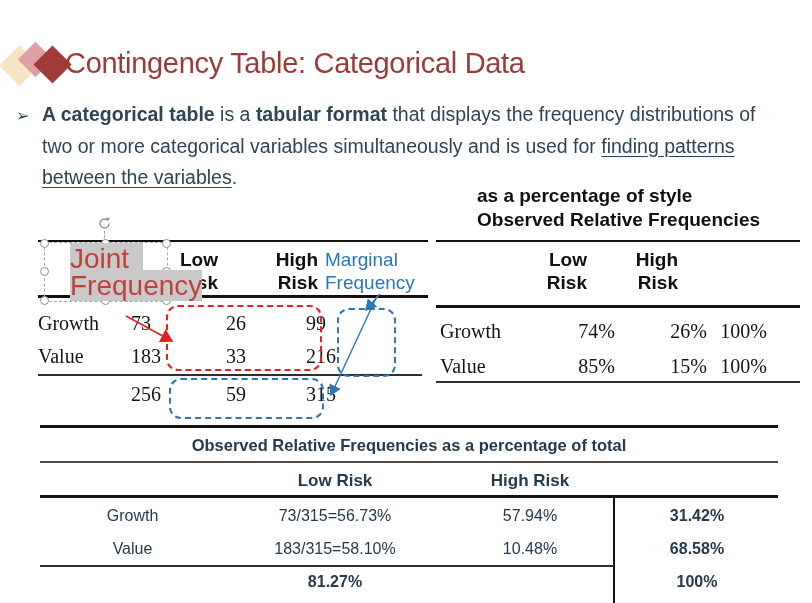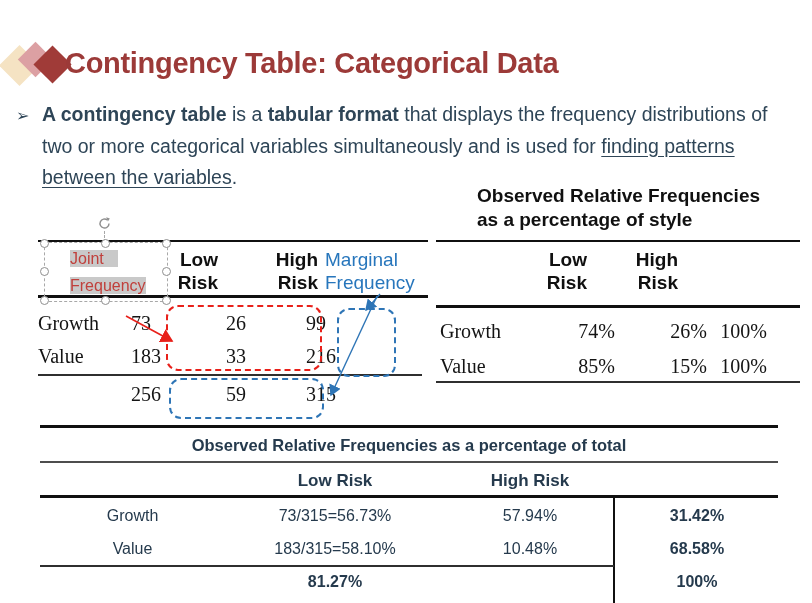--- a/index.html
+++ b/index.html
@@ -5,21 +5,21 @@
   html,body{margin:0;padding:0;background:#fff;}
   .slide{position:relative;width:812px;height:603px;background:#ffffff;overflow:hidden;
          font-family:"Liberation Sans",sans-serif;}
   .abs{position:absolute;}
 
   
   .diamond{position:absolute;transform:rotate(45deg);}
   .d1{left:5px;top:51px;width:29px;height:29px;background:#f5e3c3;}
   .d2{left:23px;top:47px;width:25px;height:25px;background:#dca0a3;}
   .d3{left:39px;top:51px;width:27px;height:27px;background:#a03b38;}
-  .page-title{left:65px;top:47px;font-size:29px;font-weight:bold;color:#9c3a38;letter-spacing:-0.3px;}
+  .page-title{left:65px;top:47px;font-size:29px;font-weight:normal;color:#9c3a38;letter-spacing:-0.3px;}
 
   
   .bullet-wrap{left:16px;top:99px;width:756px;font-size:19.5px;line-height:31.5px;color:#2e4557;padding-left:26px;box-sizing:border-box;}
   .bullet-marker{position:absolute;left:0;top:1px;font-size:16px;color:#2e4557;}
   .b{font-weight:bold;}
   .u{text-decoration:underline;text-underline-offset:3px;}
 
   
   .ov-title{left:120px;top:211px;width:230px;text-align:center;font-size:19px;font-weight:bold;color:#101010;}
   .hline{position:absolute;background:#101010;}
@@ -38,21 +38,21 @@
   .ov-row-0{top:312px;} .ov-row-1{top:345px;} .ov-row-t{top:383px;}
 
   
   .red-box{left:166px;top:305px;width:152px;height:62px;border:2px dashed #e8201a;border-radius:12px;}
   .blue-box-col{left:337px;top:308px;width:55px;height:65px;border:2px dashed #2e75b6;border-radius:12px;}
   .blue-box-row{left:169px;top:378px;width:151px;height:37px;border:2px dashed #2e75b6;border-radius:12px;}
 
   
   .sel-box{left:44px;top:242px;width:122px;height:58px;border:1.5px dashed #a8a8a8;}
   .hdl{position:absolute;width:7px;height:7px;border:1px solid #8f8f8f;background:#fff;border-radius:50%;}
-  .joint{left:50px;top:245px;font-size:16px;line-height:27px;color:#c0403c;white-space:nowrap;padding-left:20px;}
+  .joint{left:50px;top:245px;font-size:28px;line-height:27px;color:#c0403c;white-space:nowrap;padding-left:20px;}
   .hl{background:#c9c9c9;}
   .hl-1{padding-right:14px;}
   .rot-stem{left:104px;top:231px;width:0;height:11px;border-left:1px dashed #a8a8a8;}
   .rot{left:97px;top:216px;}
 
   
   .st-title{left:477px;top:184px;font-size:19px;font-weight:bold;line-height:24px;color:#101010;}
   .st-line-title{left:436px;top:240px;width:364px;height:2px;}
   .st-line-thick{left:436px;top:305px;width:364px;height:3px;}
   .st-line-thin{left:436px;top:381px;width:364px;height:2px;background:#2f2f2f;}
@@ -85,21 +85,21 @@
 <body>
 
 <div class="slide">
 
   <span class="diamond d1"></span>
   <span class="diamond d2"></span>
   <span class="diamond d3"></span>
   <div class="abs page-title">Contingency Table: Categorical Data</div>
 
   <div class="abs bullet-wrap">
-    <span class="bullet-marker">➢</span><span class="b">A contingency table</span><span> is a </span><span class="b">tabular format</span><span> that displays the frequency distributions of two or more categorical variables simultaneously and is used for </span><span class="u">finding patterns between the variables</span><span>.</span>
+    <span class="bullet-marker">➢</span><span class="b">A categorical table</span><span> is a </span><span class="b">tabular format</span><span> that displays the frequency distributions of two or more categorical variables simultaneously and is used for </span><span class="u">finding patterns between the variables</span><span>.</span>
   </div>
 
   <div class="hline ov-line-title"></div>
   <div class="ov-h ov-h-low">Low Risk</div>
   <div class="ov-h ov-h-high">High Risk</div>
   <div class="ov-h ov-h-marg">Marginal Frequency</div>
   <div class="hline ov-line-thick"></div>
 
   <div class="ov-cell ov-col-label ov-row-0">Growth</div>
   <div class="ov-cell ov-col-low   ov-row-0">73</div>
@@ -147,22 +147,22 @@
       <marker id="ba" markerWidth="9" markerHeight="9" refX="7" refY="4.5" orient="auto">
         <path d="M0,0 L8,4.5 L0,9 z" fill="#2e75b6"></path>
       </marker>
     </defs>
     <line x1="126" y1="316" x2="172" y2="341" stroke="#e8201a" stroke-width="1.6" marker-end="url(#ra)"></line>
     <line x1="380" y1="294" x2="366" y2="310" stroke="#2e75b6" stroke-width="1.4" marker-end="url(#ba)"></line>
     <line x1="377" y1="296" x2="331" y2="395" stroke="#2e75b6" stroke-width="1.4" marker-end="url(#ba)"></line>
   </svg>
 
   <div class="abs st-title">
+    <div>as a percentage of style</div>
     <div>Observed Relative Frequencies</div>
-    <div>as a percentage of style</div>
   </div>
   <div class="hline st-line-title"></div>
   <div class="st-h st-h-low">Low Risk</div>
   <div class="st-h st-h-high">High Risk</div>
   <div class="hline st-line-thick"></div>
   <div class="st-cell st-col-label st-row-0">Growth</div>
   <div class="st-cell st-col-low   st-row-0">74%</div>
   <div class="st-cell st-col-high  st-row-0">26%</div>
   <div class="st-cell st-col-total st-row-0">100%</div>
   <div class="st-cell st-col-label st-row-1">Value</div>

